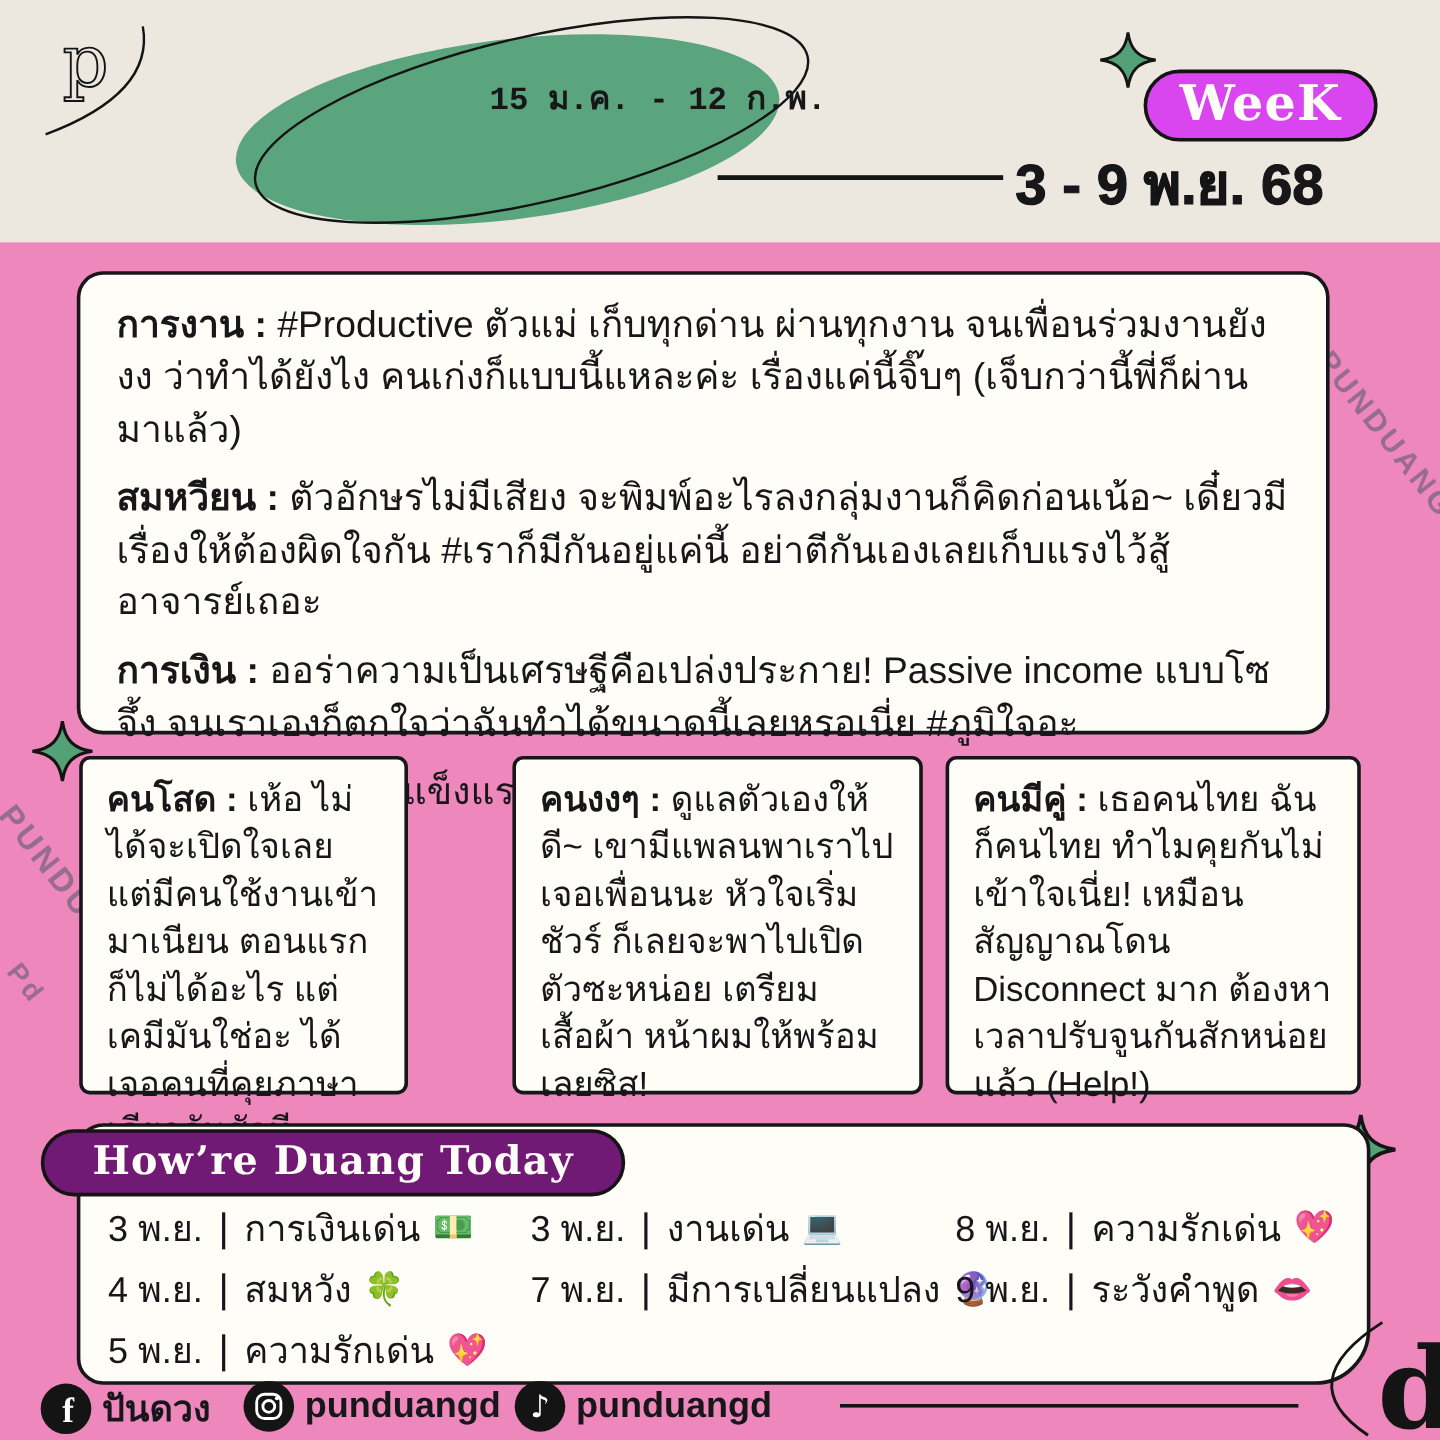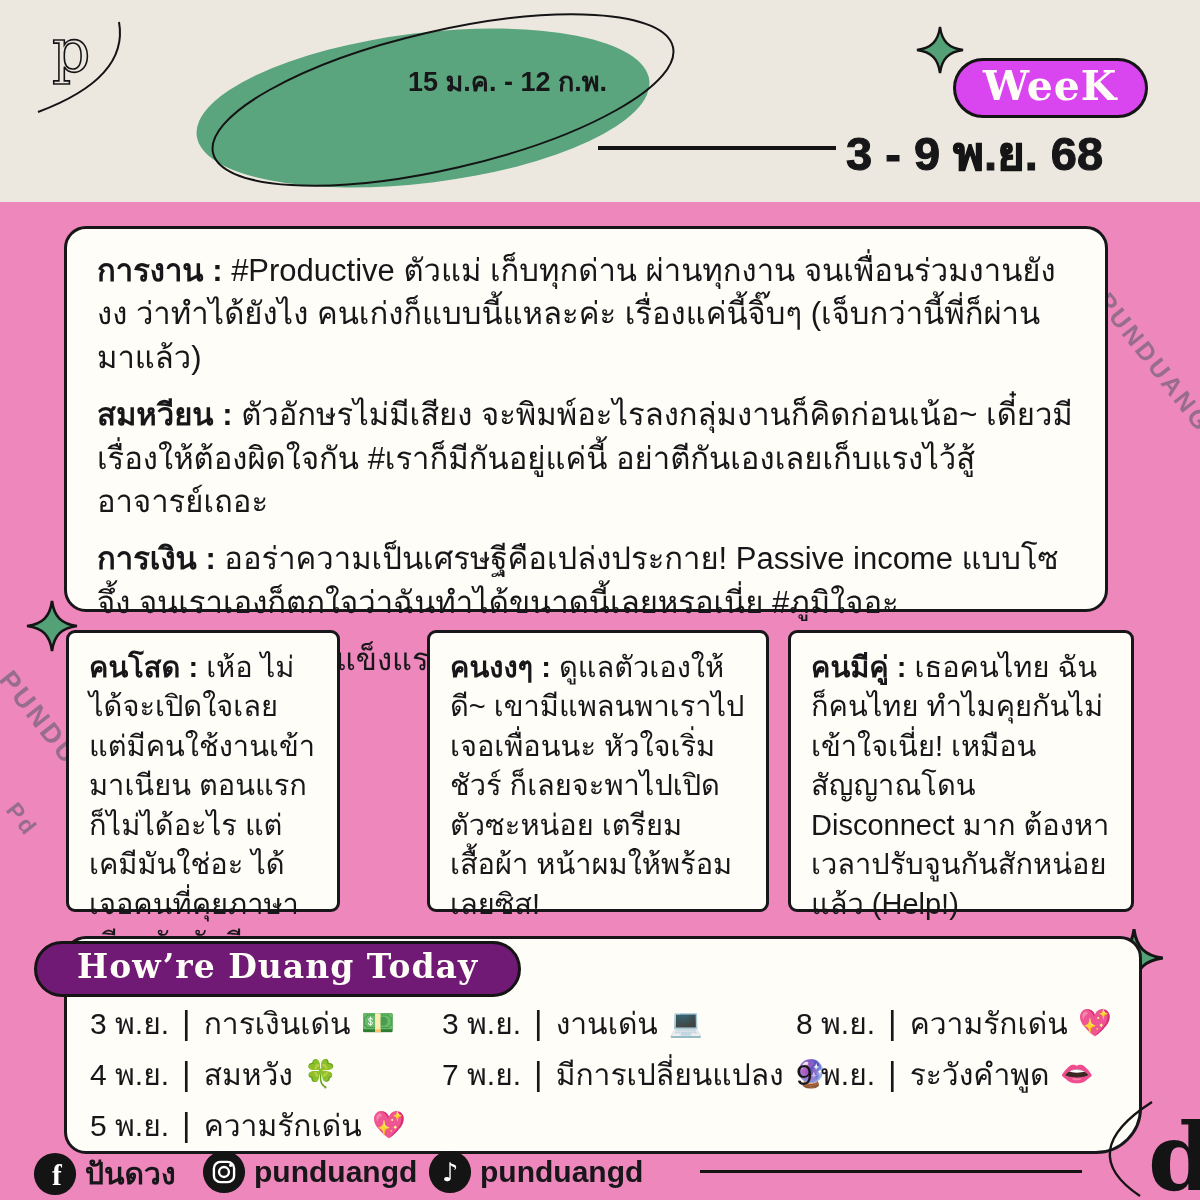--- a/index.html
+++ b/index.html
@@ -11,21 +11,21 @@
   }
   
   .header{position:absolute;left:0;top:0;width:1200px;height:202px;background:#ece8e0;}
   .logo-p{position:absolute;left:14px;top:6px;}
   .hero-ellipse{position:absolute;left:185px;top:18px;overflow:visible;}
   .zodiac-title{
     position:absolute;left:70px;top:24px;width:560px;
     font-size:95px;font-weight:900;letter-spacing:-2px;line-height:1.45;
     -webkit-text-stroke:2px #141414;
   }
-  .zodiac-range{position:absolute;left:408px;top:60px;font-size:27px;font-weight:700;}
+  .zodiac-range{position:absolute;left:408px;top:60px;font-size:27px;font-weight:700;font-family:Liberation Mono, monospace;}
   .sparkle{position:absolute;}
   .sp-top{left:916px;top:24px;}
   .sp-left{left:26px;top:598px;}
   .sp-right{left:1104px;top:926px;}
   .week-pill{
     position:absolute;left:953px;top:58px;
     background:#d946ef;border:3px solid #141414;border-radius:44px;
     padding:1px 27px 5px 27px;
     font-family:"DejaVu Serif", serif;font-weight:700;font-size:41px;color:#fffdf7;
     letter-spacing:1px;

